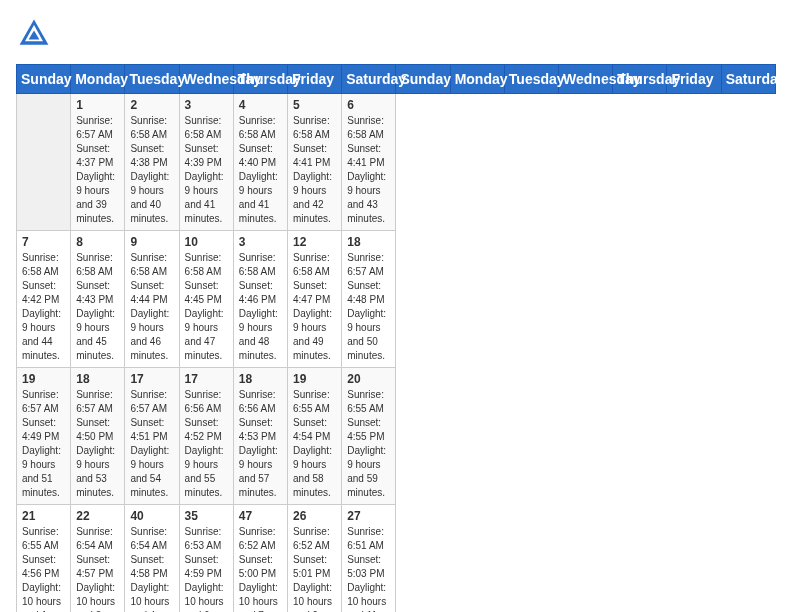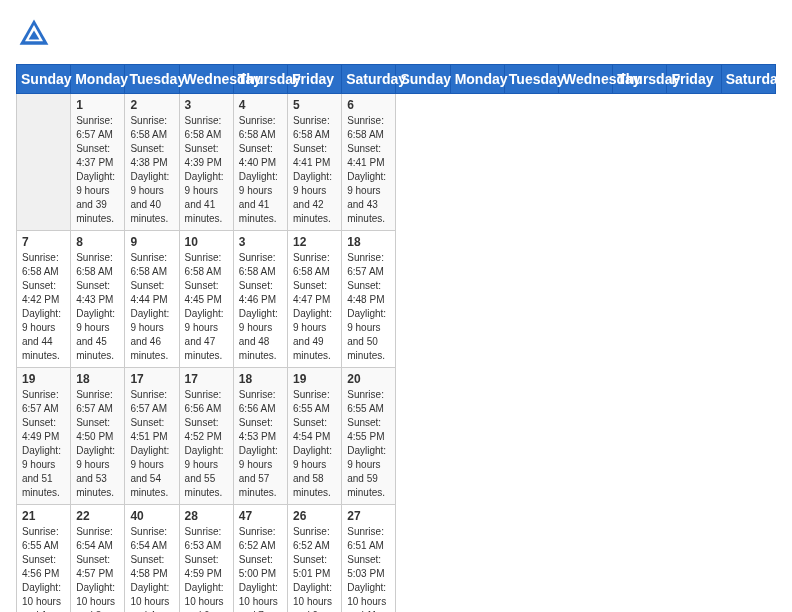--- a/index.html
+++ b/index.html
@@ -276,21 +276,21 @@
           Sunrise: 6:54 AM<br>Sunset: 4:57 PM<br>Daylight: 10 hours and 3 minutes.
         </div>
         </td>
         <td>
           <span class="day-number">40</span>
         <div class="day-info">
           Sunrise: 6:54 AM<br>Sunset: 4:58 PM<br>Daylight: 10 hours and 4 minutes.
         </div>
         </td>
         <td>
-          <span class="day-number">28</span>
+          <span class="day-number">35</span>
         <div class="day-info">
           Sunrise: 6:53 AM<br>Sunset: 4:59 PM<br>Daylight: 10 hours and 6 minutes.
         </div>
         </td>
         <td>
           <span class="day-number">47</span>
         <div class="day-info">
           Sunrise: 6:52 AM<br>Sunset: 5:00 PM<br>Daylight: 10 hours and 7 minutes.
         </div>
         </td>

